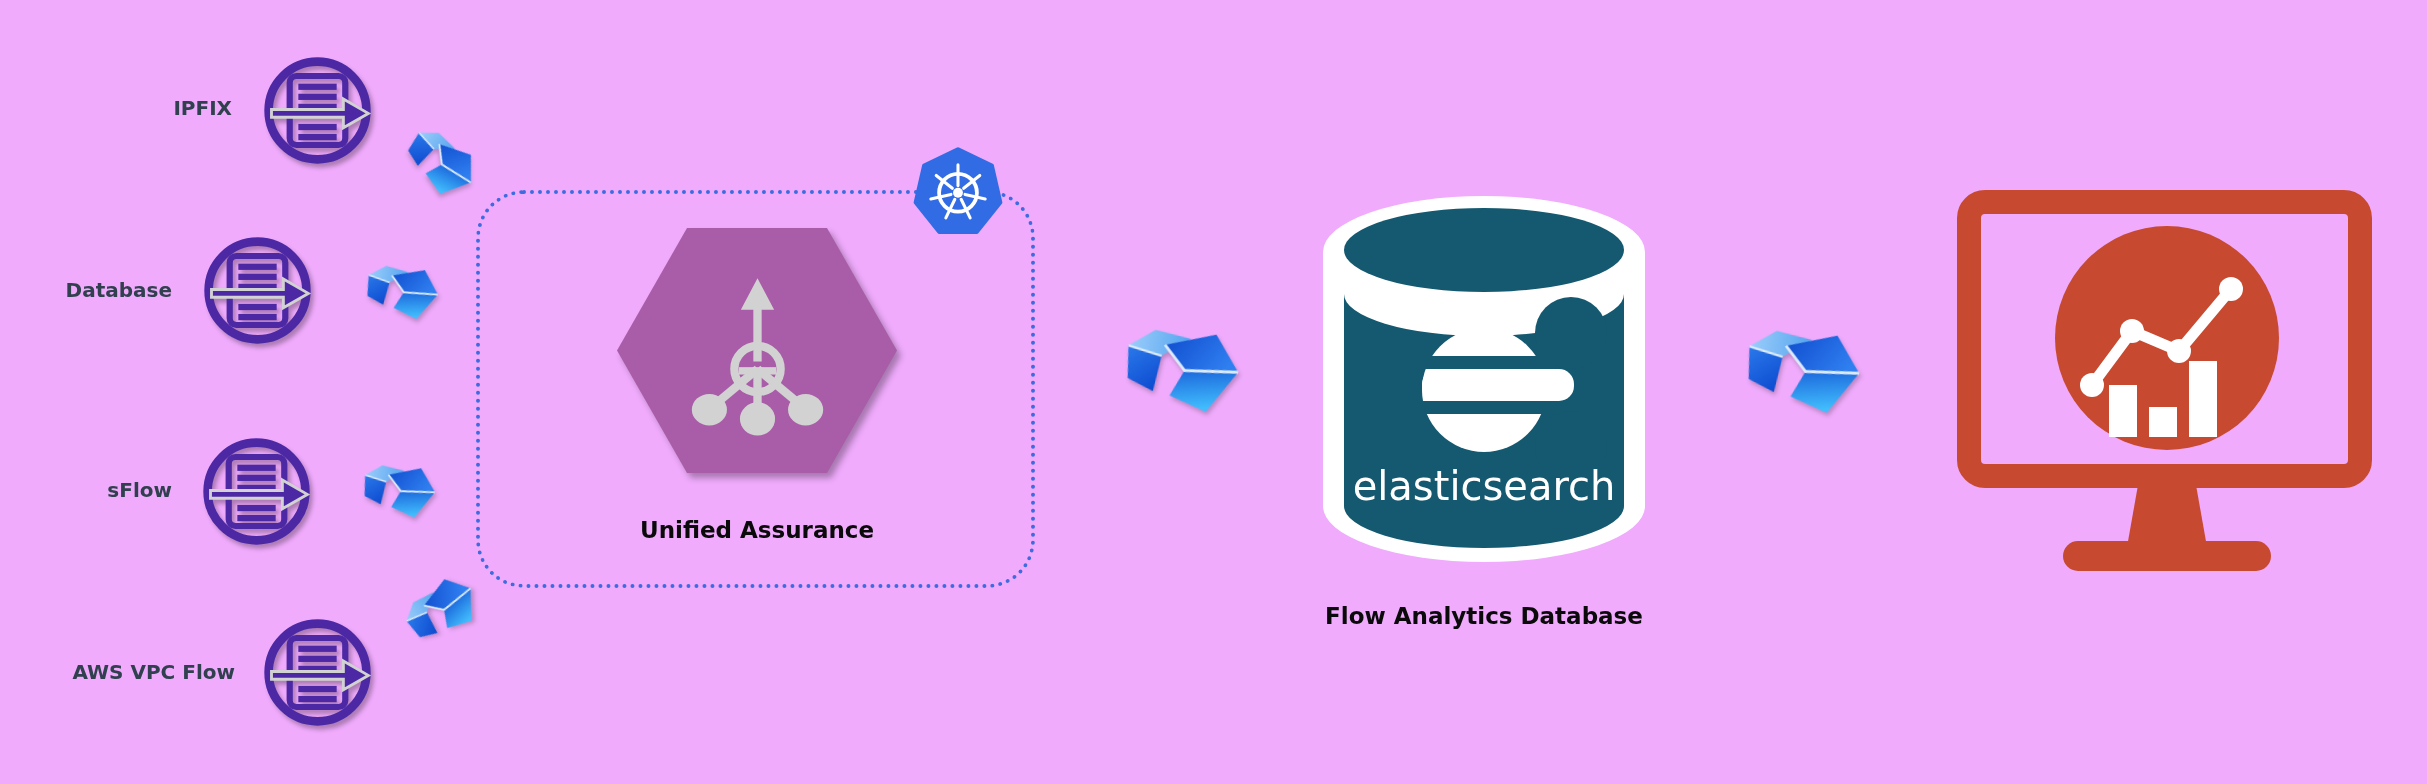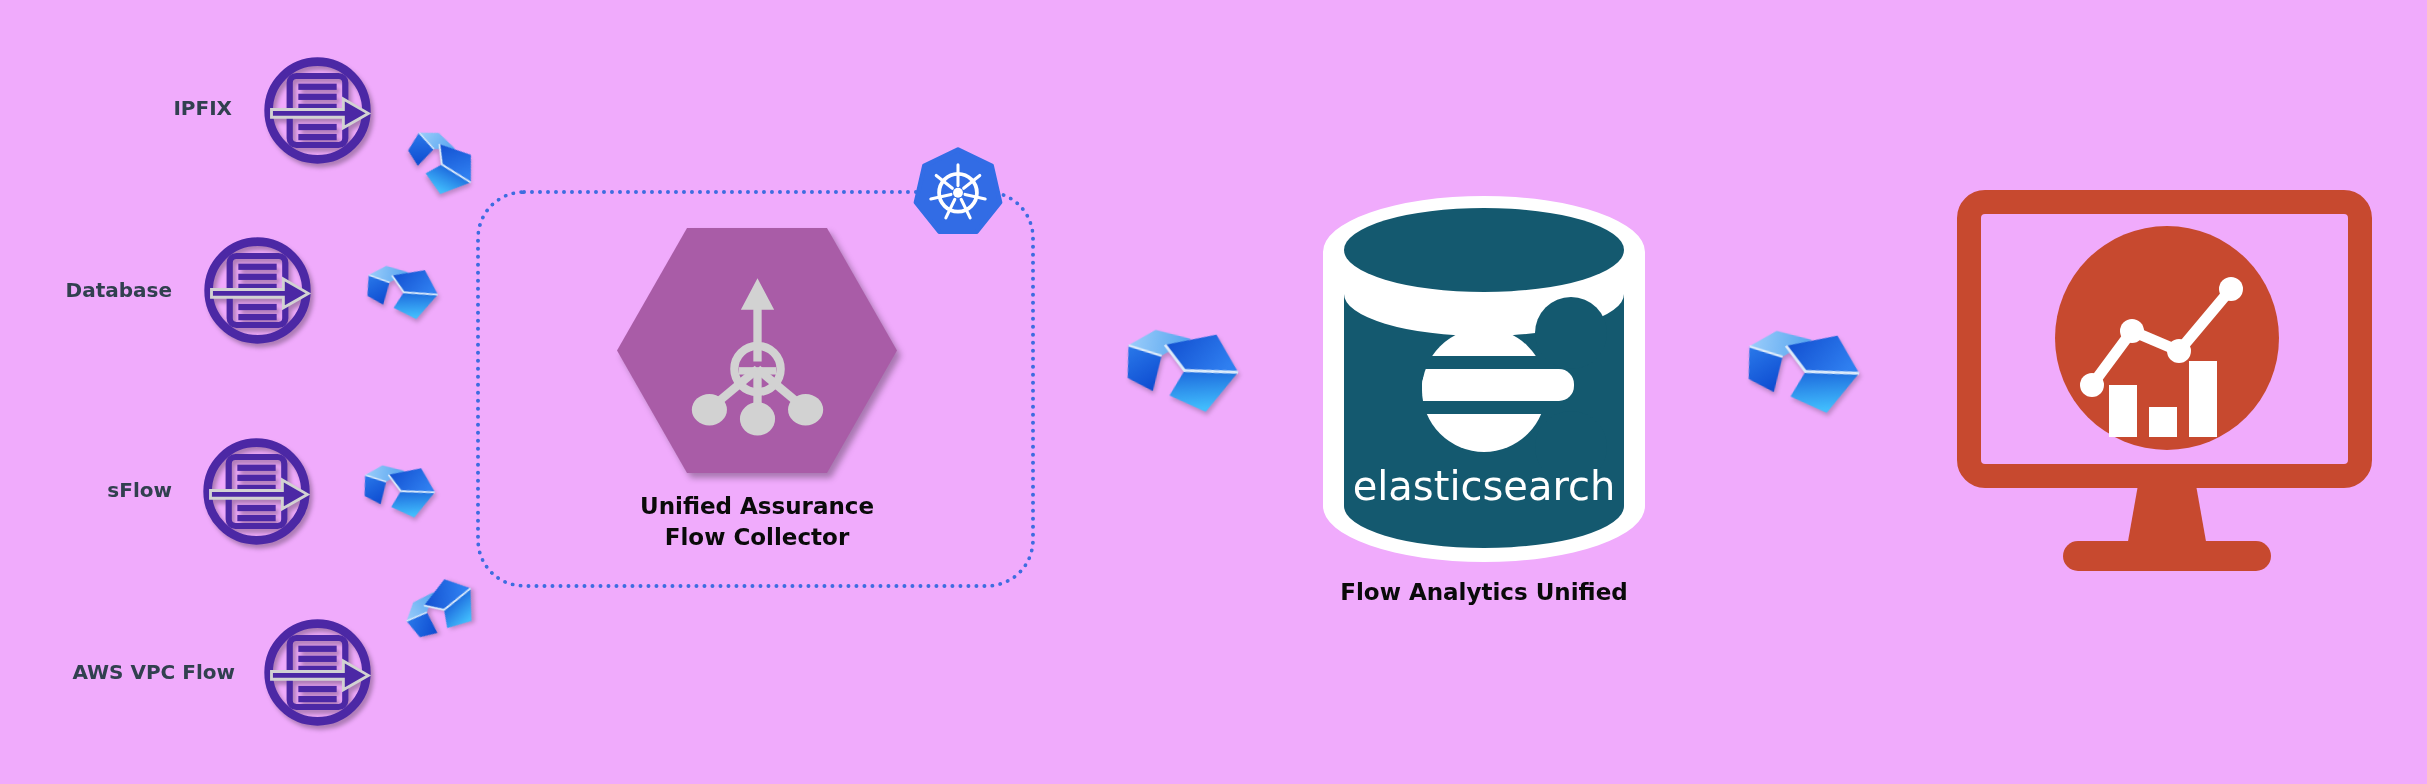--- a/index.html
+++ b/index.html
@@ -17,20 +17,21 @@
     color:#31404f;
     text-align:right;line-height:26px;
     white-space:nowrap;
   }
   .node-label{
     position:absolute;
     font-size:23px;font-weight:700;
     color:#0a0a0a;
     text-align:center;line-height:31px;
     white-space:nowrap;
+    margin-top:24px;
   }
   .flow-icon{filter:drop-shadow(3px 4px 2px rgba(0,0,0,0.28));}
   .arrow3d{filter:drop-shadow(2px 3px 2px rgba(0,0,0,0.22));}
   .dotted-box{
     position:absolute;
     left:476px;top:190px;width:559px;height:398px;
     border:4px dotted #3e6ce0;
     border-radius:48px;
     box-sizing:border-box;
   }
@@ -158,40 +159,39 @@
       <line x1="46.5" y1="61.2" x2="36.5" y2="81.9"></line>
       <line x1="42.2" y1="55.8" x2="19.8" y2="60.9"></line>
       <line x1="43.7" y1="49" x2="25.8" y2="34.7"></line>
     </g>
     <circle cx="50" cy="54" r="21" fill="none" stroke="#fff" stroke-width="4.2"></circle>
     <circle cx="50" cy="54" r="5.5" fill="#fff"></circle>
   </svg>
 
   <div class="node-label" style="left:557px;top:491px;width:400px">
     <div>Unified Assurance</div>
-    <div>Flow Collector</div>
   </div>
 
   <svg class="abs arrow3d" style="left:1114px;top:320px;transform:rotate(8deg)" width="126" height="99">
       <use href="#sym-arrow"></use>
     </svg>
 
   <svg class="abs" style="left:1319px;top:190px" width="330" height="378" viewBox="0 0 330 378">
     <path d="M4,62 A161,56 0 0 1 326,62 L326,316 A161,56 0 0 1 4,316 Z" fill="#ffffff"></path>
     <ellipse cx="165" cy="60" rx="140" ry="42" fill="#14596f"></ellipse>
     <path d="M25,104 A140,42 0 0 0 305,104 L305,316 A140,42 0 0 1 25,316 Z" fill="#14596f"></path>
     <circle cx="165" cy="200" r="62" fill="#ffffff"></circle>
     <rect x="96" y="166" width="168" height="13" fill="#14596f"></rect>
     <rect x="96" y="211" width="168" height="13" fill="#14596f"></rect>
     <circle cx="252" cy="143" r="36" fill="#14596f"></circle>
     <circle cx="252" cy="257" r="36" fill="#14596f"></circle>
     <rect x="103" y="179" width="152" height="32" rx="15" fill="#ffffff"></rect>
     <text x="165" y="310" text-anchor="middle" font-size="40" fill="#ffffff" font-family="DejaVu Sans, Liberation Sans, sans-serif">elasticsearch</text>
   </svg>
-  <div class="node-label" style="left:1264px;top:577px;width:440px">Flow Analytics Unified</div>
+  <div class="node-label" style="left:1264px;top:577px;width:440px">Flow Analytics Database</div>
 
   <svg class="abs arrow3d" style="left:1735px;top:321px;transform:rotate(8deg)" width="126" height="99">
       <use href="#sym-arrow"></use>
     </svg>
 
   <svg class="abs" style="left:1955px;top:185px" width="420" height="390" viewBox="0 0 420 390">
     <rect x="14" y="17" width="391" height="274" rx="16" fill="none" stroke="#c7492f" stroke-width="24"></rect>
     <polygon points="183,300 241,300 252,362 172,362" fill="#c7492f"></polygon>
     <rect x="108" y="356" width="208" height="30" rx="15" fill="#c7492f"></rect>
     <circle cx="212" cy="153" r="112" fill="#c7492f"></circle>

